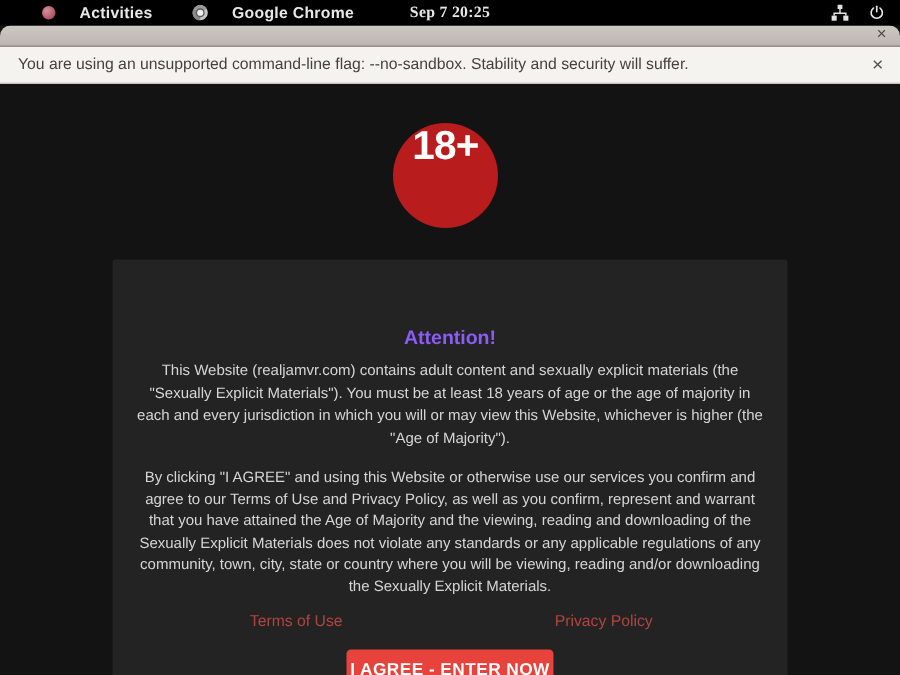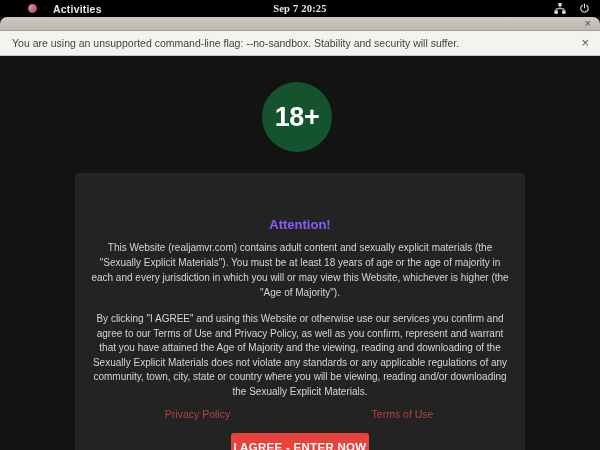--- a/index.html
+++ b/index.html
@@ -53,22 +53,22 @@
   
   .page { position:absolute; left:0; top:56px; width:600px; height:394px; background:#131313; }
 
   .modal {
     position:absolute; left:75px; top:117px; width:450px; height:286px;
     background:#232323; border-radius:2px; text-align:center;
     padding:44px 16px 0;
   }
   .badge {
     position:absolute; left:262px; top:82px; width:70px; height:70px;
-    border-radius:50%; background:#14532d; z-index:2;
-    display:flex; align-items:center; justify-content:center;
+    border-radius:50%; background:#b91c1c; z-index:2;
+    display:flex; align-items:flex-start; justify-content:center;
   }
   .badge span { color:#fff; font-size:27px; font-weight:700; letter-spacing:-.5px; }
 
   .attention { font-size:13px; font-weight:700; color:#8b5cf6; }
   .modal p {
     font-size:10px; line-height:15px; color:#d5d5d5;
     max-width:424px; margin:8px auto 0;
   }
   .modal p.p2 { margin-top:12px; line-height:14.5px; }
 
@@ -85,20 +85,31 @@
 </head>
 <body>
 
 <div class="screen">
 
   <header class="topbar">
     <div class="tb-left">
       <div class="tb-item">
         <span class="act-dot"></span>
         <span>Activities</span>
+      </div>
+      <div class="tb-item">
+        <span class="chrome-ic">
+          <svg width="11" height="11" viewBox="0 0 24 24">
+            <circle cx="12" cy="12" r="11" fill="#c6c6c6"></circle>
+            <path d="M12 12 L2.5 6 A11 11 0 0 1 21.5 6 Z" fill="#9a9a9a"></path>
+            <path d="M12 12 L12 23 A11 11 0 0 1 2.5 6 Z" fill="#8a8a8a"></path>
+            <circle cx="12" cy="12" r="5.5" fill="#efefef" stroke="#5c5c5c" stroke-width="2"></circle>
+          </svg>
+        </span>
+        <span>Google Chrome</span>
       </div>
     </div>
     <div class="tb-clock">Sep 7 20:25</div>
     <div class="tb-right">
       <span>
         <svg width="12" height="11" viewBox="0 0 12 11">
           <rect x="4.4" y="0" width="3.2" height="3" fill="#e2e2e2"></rect>
           <rect x="0.4" y="7.4" width="3.4" height="3.4" fill="#e2e2e2"></rect>
           <rect x="8.2" y="7.4" width="3.4" height="3.4" fill="#e2e2e2"></rect>
           <path d="M6 3 v2.3 M2.1 7.4 V5.8 h7.8 v1.6" stroke="#e2e2e2" stroke-width="1" fill="none"></path>
@@ -122,22 +133,22 @@
     <span class="msg">You are using an unsupported command-line flag: --no-sandbox. Stability and security will suffer.</span>
     <span class="ib-close">×</span>
   </div>
 
   <main class="page">
     <section class="modal">
       <h1 class="attention">Attention!</h1>
       <p class="p1">This Website (realjamvr.com) contains adult content and sexually explicit materials (the "Sexually Explicit Materials"). You must be at least 18 years of age or the age of majority in each and every jurisdiction in which you will or may view this Website, whichever is higher (the "Age of Majority").</p>
       <p class="p2">By clicking "I AGREE" and using this Website or otherwise use our services you confirm and agree to our Terms of Use and Privacy Policy, as well as you confirm, represent and warrant that you have attained the Age of Majority and the viewing, reading and downloading of the Sexually Explicit Materials does not violate any standards or any applicable regulations of any community, town, city, state or country where you will be viewing, reading and/or downloading the Sexually Explicit Materials.</p>
       <div class="links">
+        <a>Terms of Use</a>
         <a>Privacy Policy</a>
-        <a>Terms of Use</a>
       </div>
       <button class="agree">I AGREE - ENTER NOW</button>
     </section>
   </main>
 
   <div class="badge">
     <span>18+</span>
   </div>
 
 </div>

